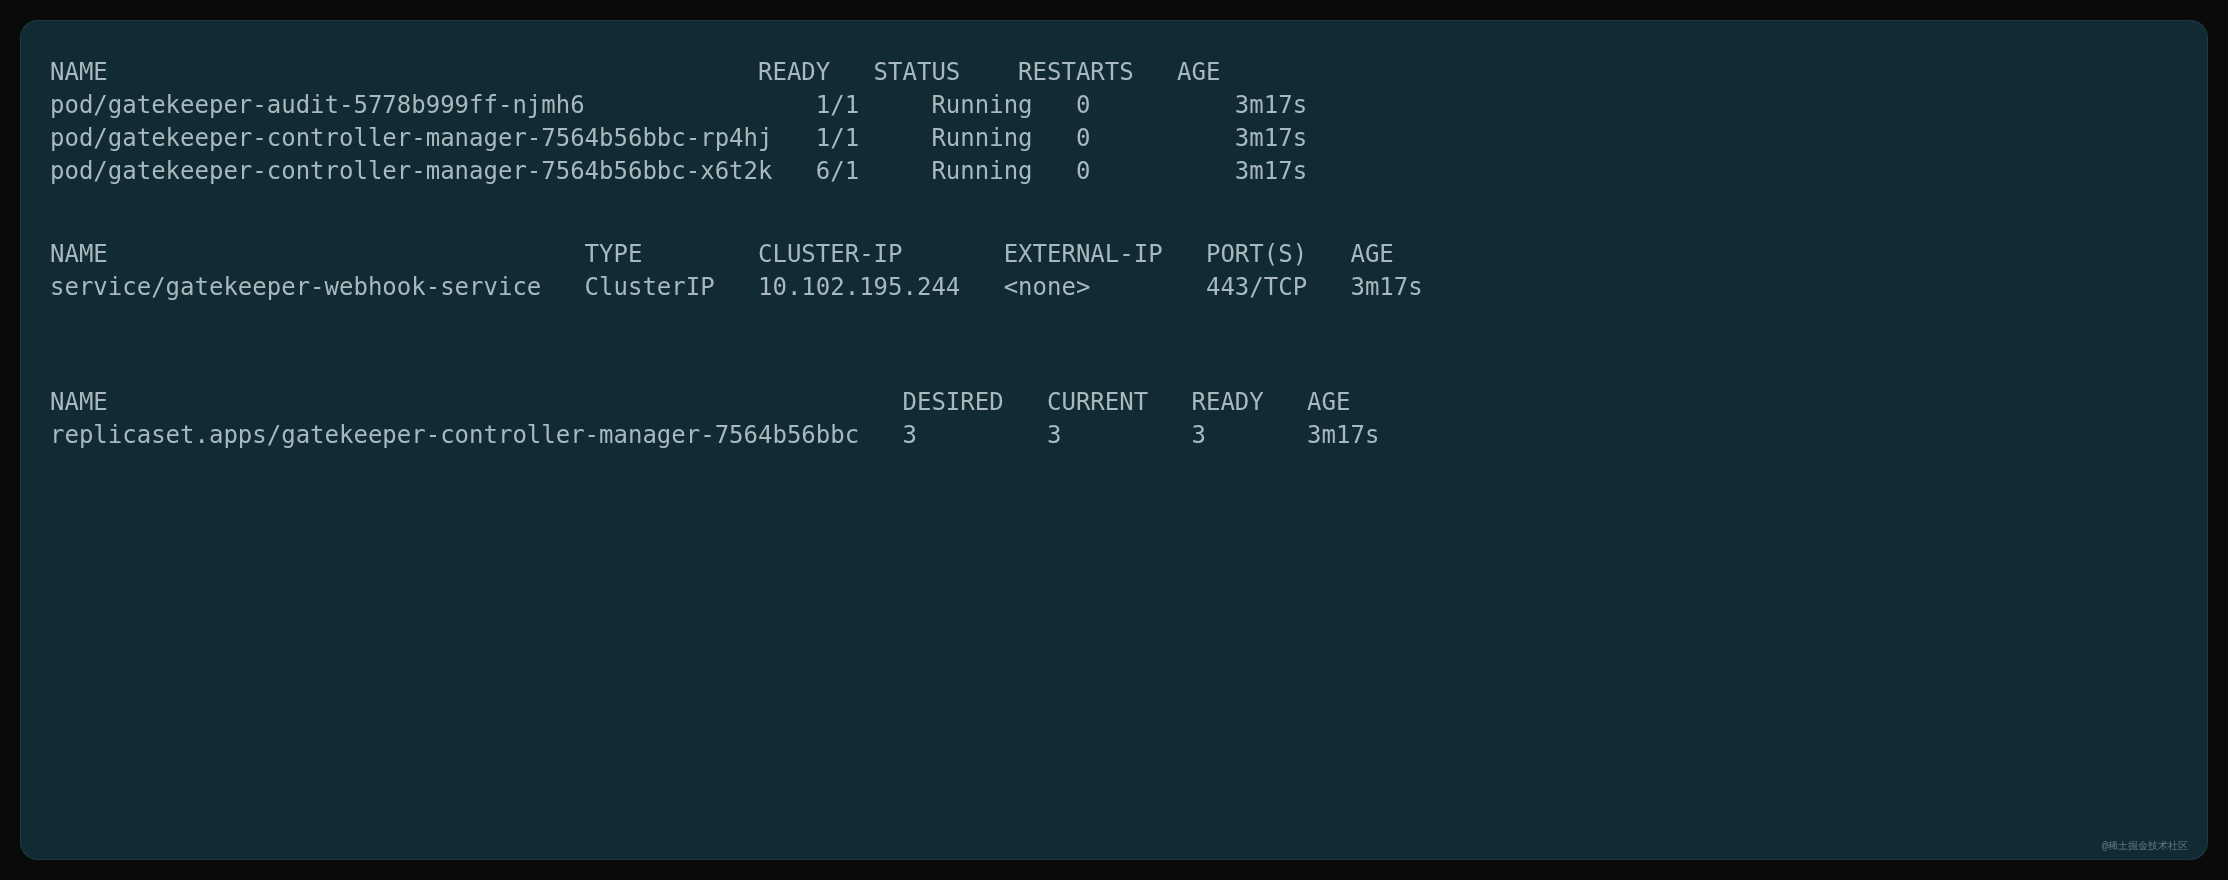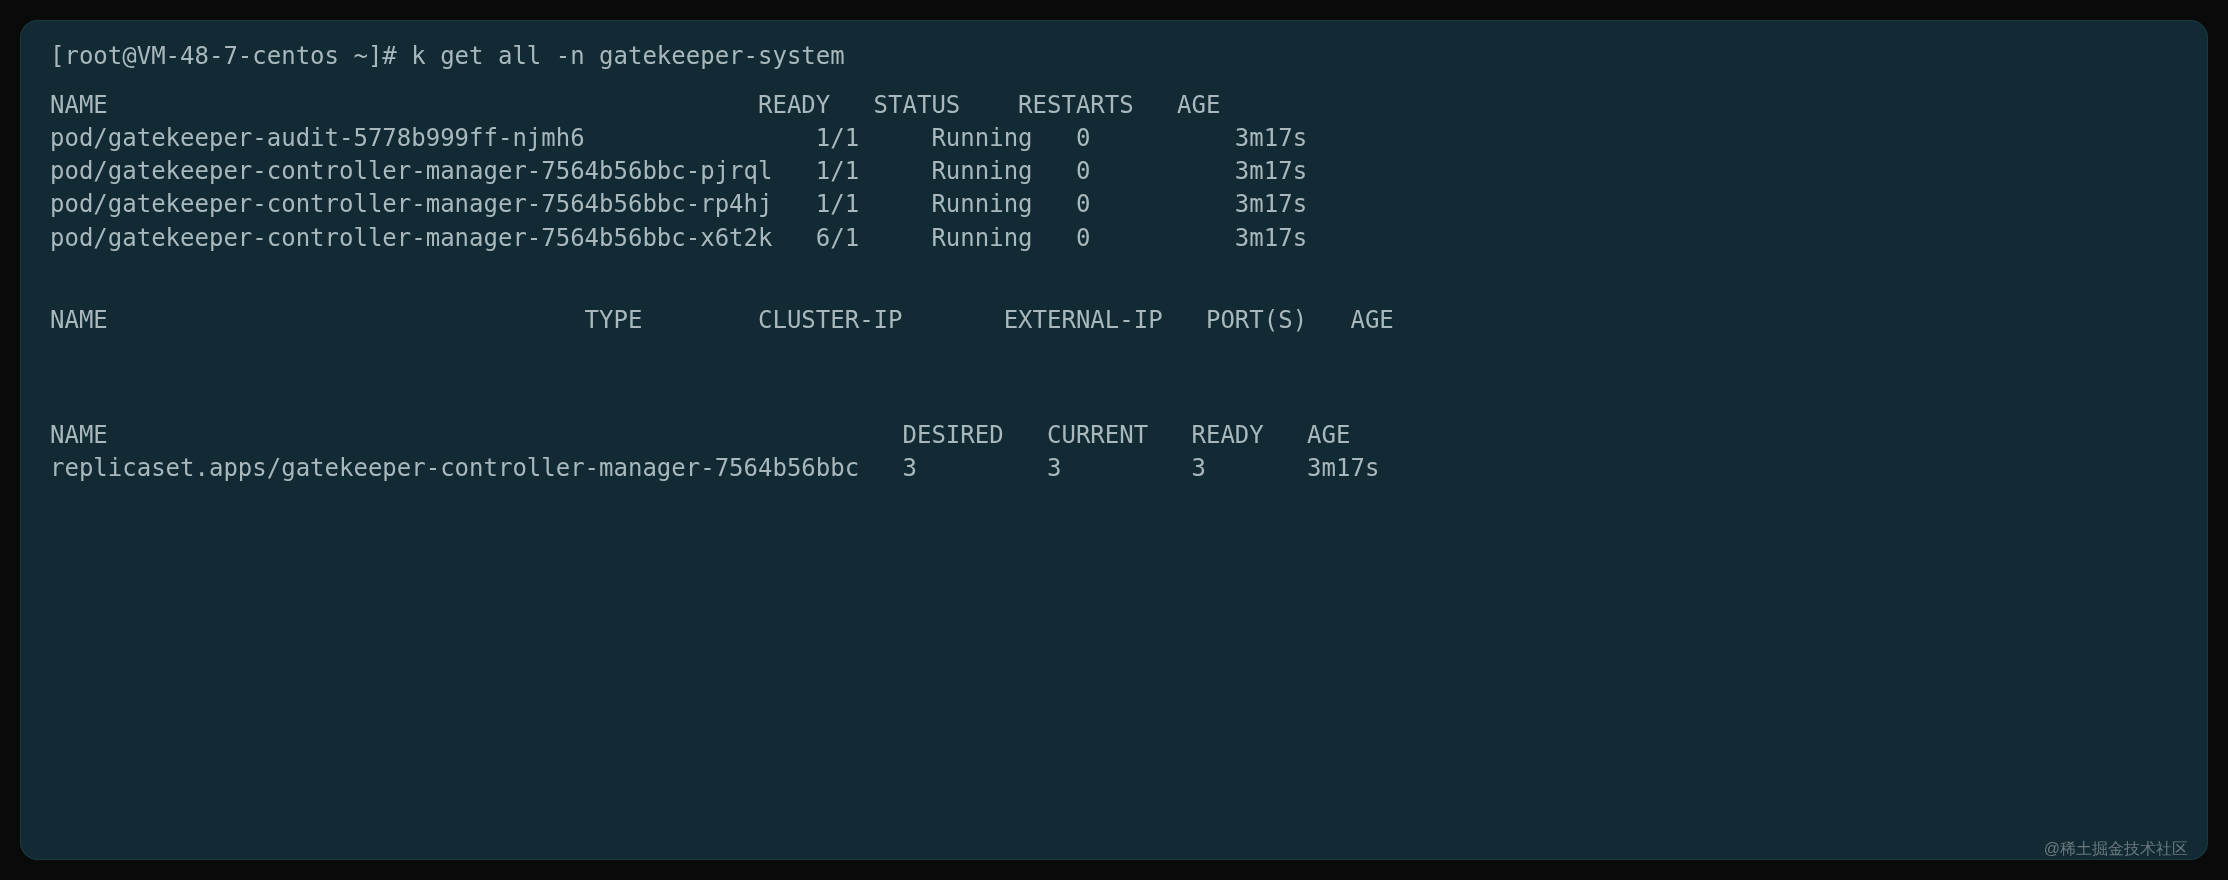--- a/index.html
+++ b/index.html
@@ -42,45 +42,44 @@
     color: #a8b8bd;
   }
   .section {
     margin-top: 16px;
   }
   .blank-line {
     height: 1.38em;
   }
   .watermark {
     position: absolute;
-    bottom: 0;
+    bottom: 6px;
     right: 20px;
-    font-size: 16px;
+    font-size: 10px;
     color: #6a7a7f;
-    font-family: Liberation Sans, sans-serif;
+    font-family: Liberation Mono, monospace;
   }
 </style>
 </head>
 <body>
 
 <div class="terminal">
-  <div class="prompt-line"><span class="prompt">[root@VM-48-7-centos ~]# </span><span class="command">k get all -n gatekeeper-system</span></div>
 
   <div class="section">
     <div class="output">NAME                                             READY   STATUS    RESTARTS   AGE</div>
     <div class="output">pod/gatekeeper-audit-5778b999ff-njmh6                1/1     Running   0          3m17s</div>
-    <div class="output">pod/gatekeeper-controller-manager-7564b56bbc-pjrql   1/1     Running   0          3m17s</div>
     <div class="output">pod/gatekeeper-controller-manager-7564b56bbc-rp4hj   1/1     Running   0          3m17s</div>
     <div class="output">pod/gatekeeper-controller-manager-7564b56bbc-x6t2k   6/1     Running   0          3m17s</div>
   </div>
 
   <div class="blank-line"></div>
 
   <div class="section">
     <div class="output">NAME                                 TYPE        CLUSTER-IP       EXTERNAL-IP   PORT(S)   AGE</div>
+    <div class="output">service/gatekeeper-webhook-service   ClusterIP   10.102.195.244   &lt;none&gt;        443/TCP   3m17s</div>
   </div>
 
   <div class="blank-line"></div>
 
 
   <div class="blank-line"></div>
 
   <div class="section">
     <div class="output">NAME                                                       DESIRED   CURRENT   READY   AGE</div>
     <div class="output">replicaset.apps/gatekeeper-controller-manager-7564b56bbc   3         3         3       3m17s</div>

